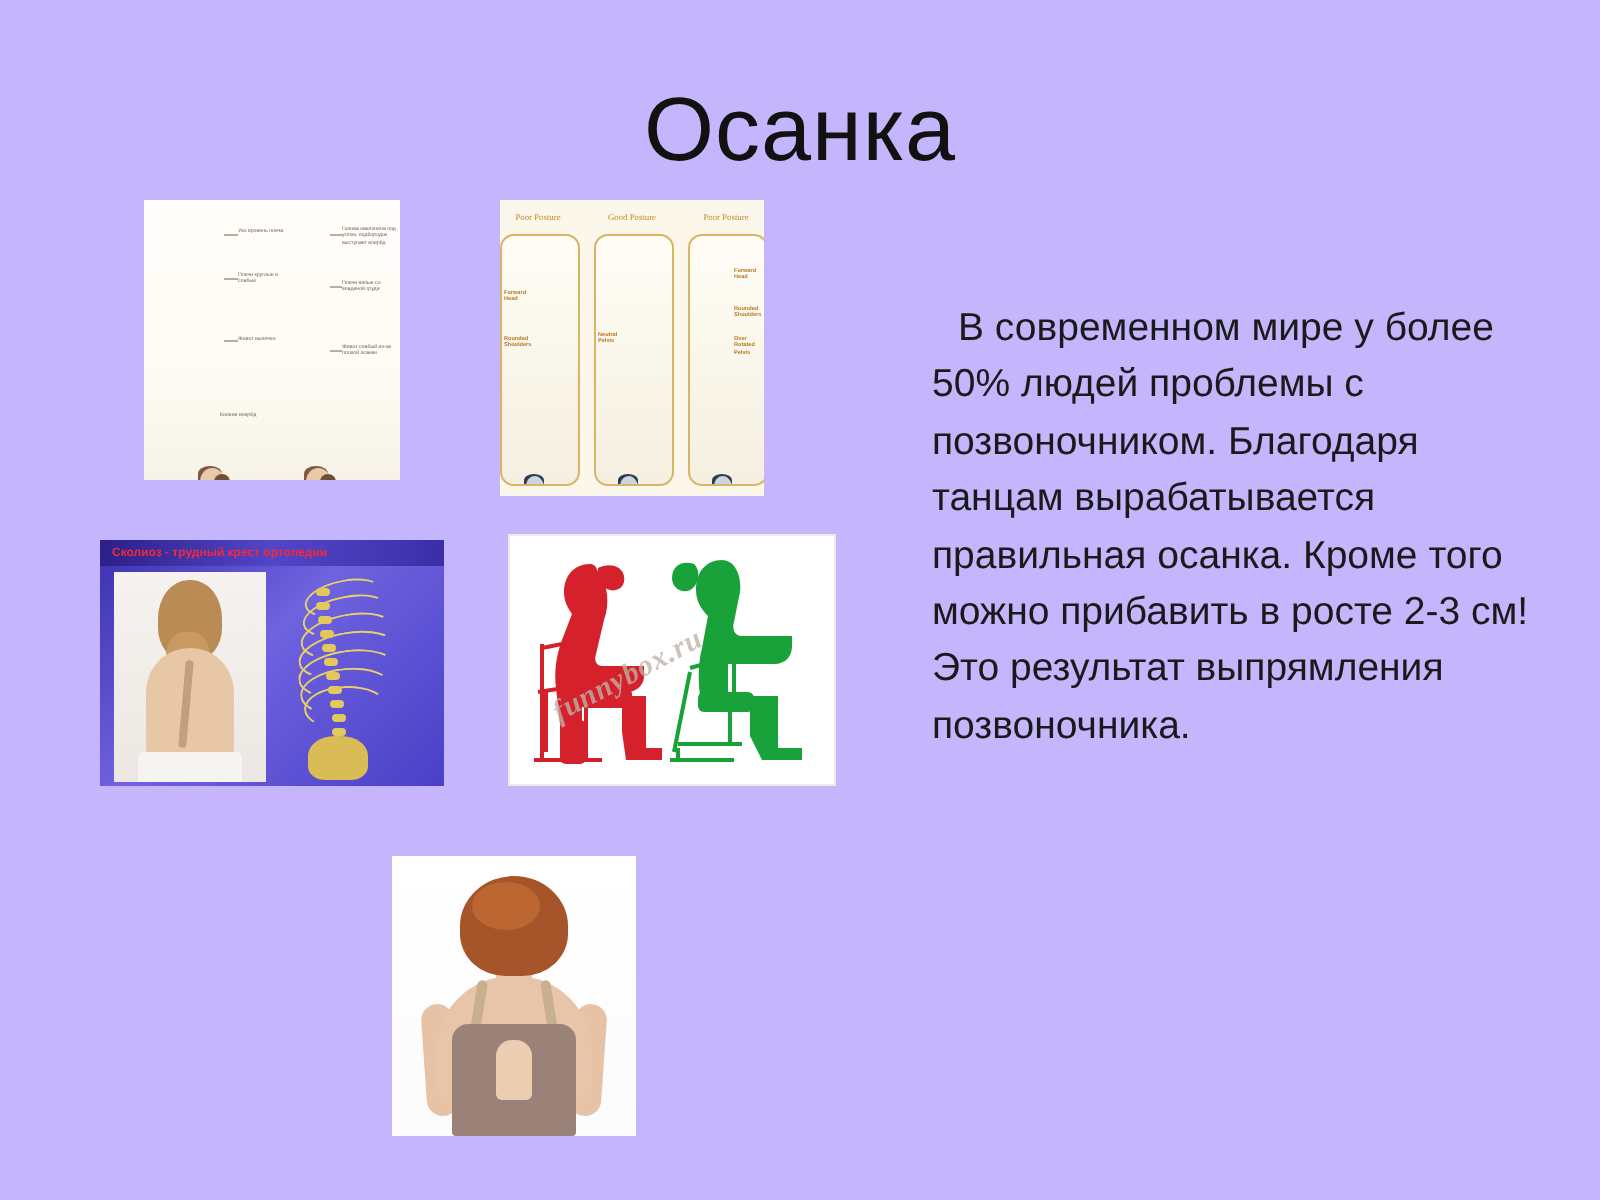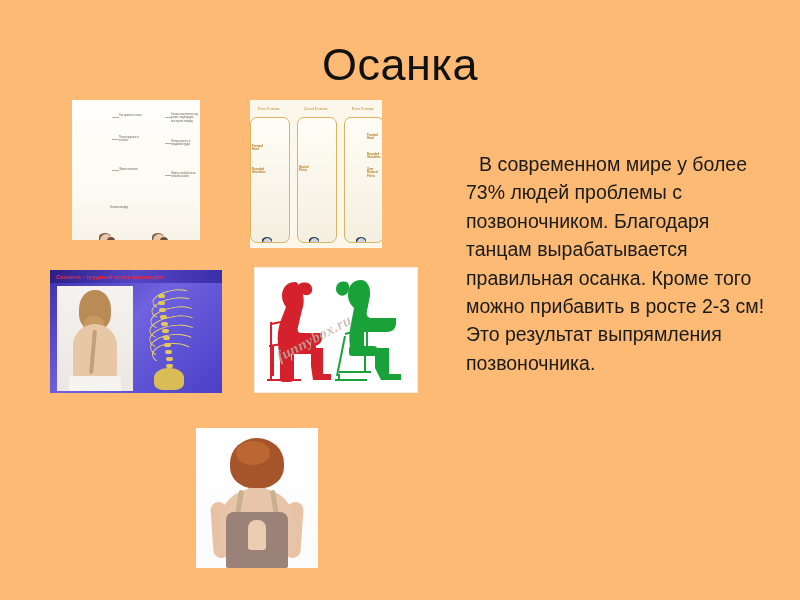--- a/index.html
+++ b/index.html
@@ -12,21 +12,21 @@
     height: 600px;
     background: #edebe0;
     font-family: "Liberation Sans", sans-serif;
     overflow: hidden;
     position: relative;
   }
   .slide {
     position: relative;
     width: 800px;
     height: 600px;
-    background: #fdba74;
+    background: #c4b5fd;
   }
 
   
   .slide-title {
     position: absolute;
     left: 60px;
     top: 38px;
     width: 680px;
     text-align: center;
     font-size: 45px;
@@ -479,15 +479,15 @@
     <div class="y-neck"></div>
     <div class="y-shoulders"></div>
     <div class="y-strap-l"></div>
     <div class="y-strap-r"></div>
     <div class="y-top"></div>
     <div class="y-hands"></div>
     <div class="y-hair"></div>
     <div class="y-hair-hi"></div>
   </div>
 
-  <div class="body-text">В современном мире у более 73% людей проблемы с позвоночником. Благодаря танцам вырабатывается правильная осанка. Кроме того можно прибавить в росте 2-3 см! Это результат выпрямления позвоночника.</div>
+  <div class="body-text">В современном мире у более 50% людей проблемы с позвоночником. Благодаря танцам вырабатывается правильная осанка. Кроме того можно прибавить в росте 2-3 см! Это результат выпрямления позвоночника.</div>
 
 </div>
 
 </body></html>

